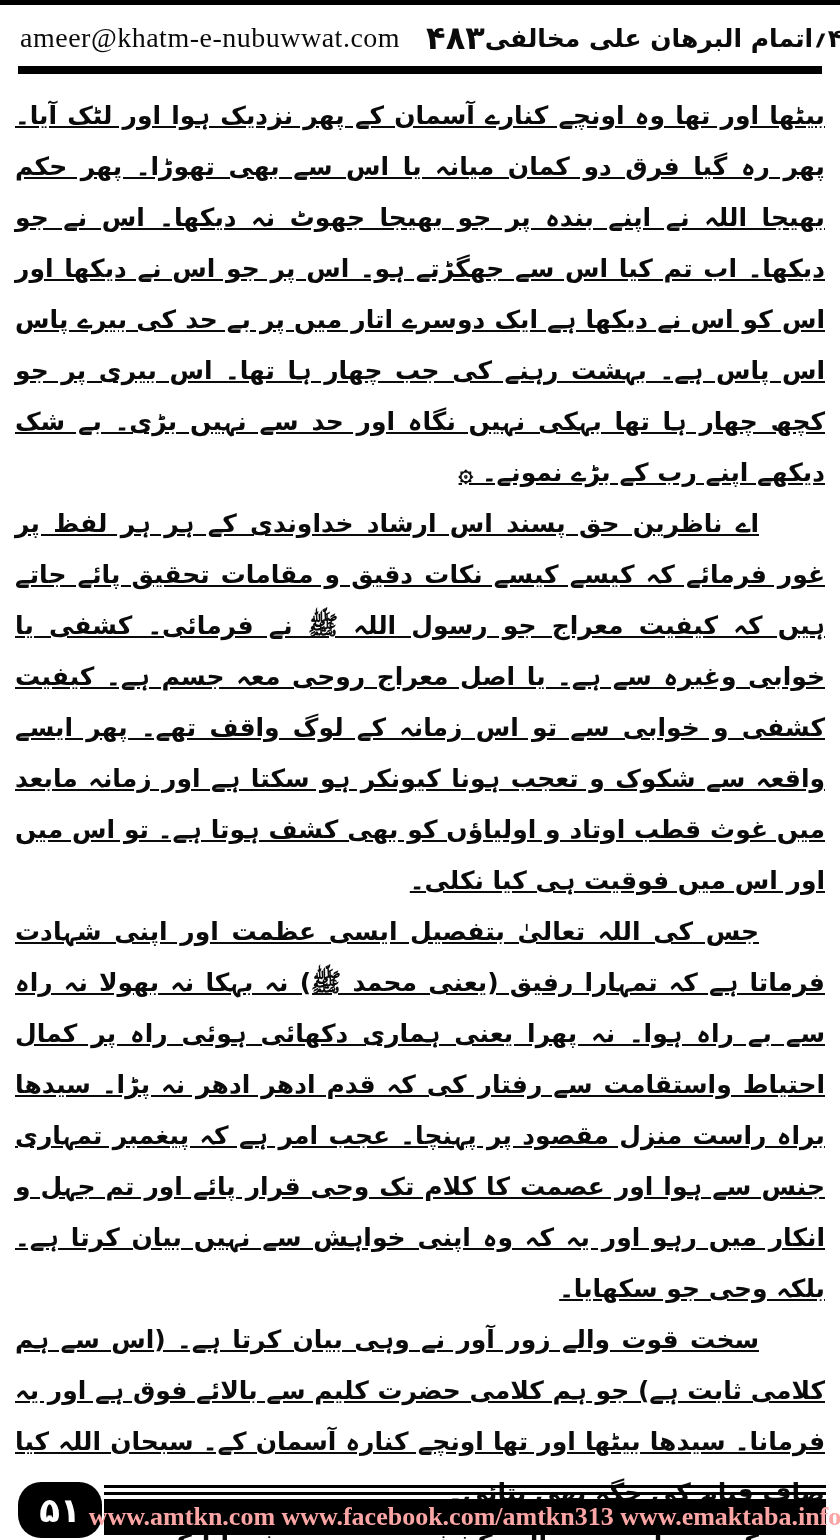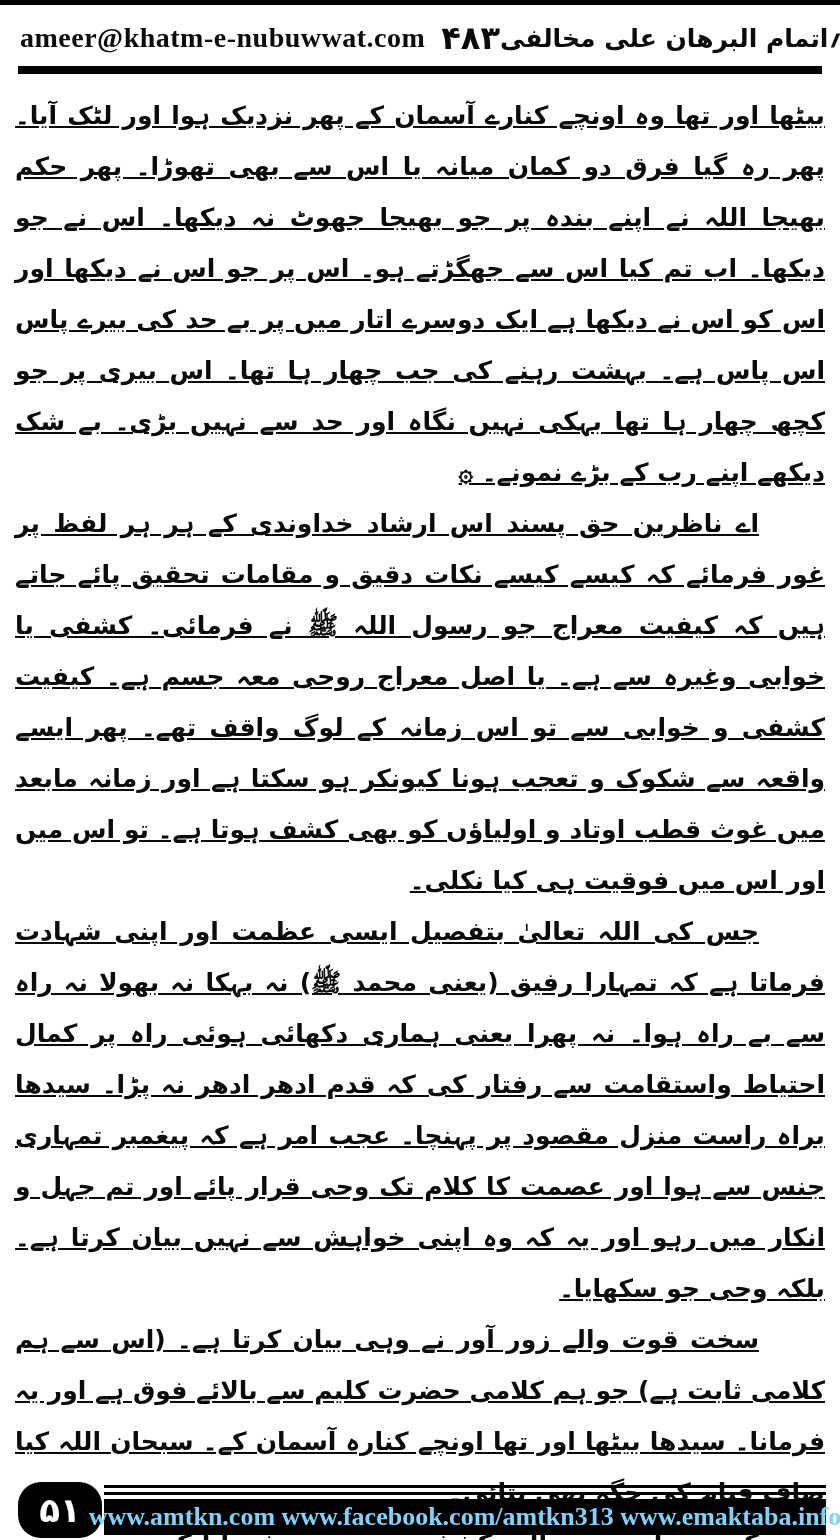--- a/index.html
+++ b/index.html
@@ -19,27 +19,27 @@
     width: 840px; height: 5px; background: #000;
   }
 
   
   .header {
     position: absolute; top: 12px; left: 20px; right: 16px; height: 52px;
     display: flex; align-items: center;
   }
   .header-email {
     font-family: "Liberation Serif", serif;
-    font-weight: bold; font-size: 28px; letter-spacing: 0.5px;
+    font-weight: normal; font-size: 28px; letter-spacing: 0.5px;
     white-space: nowrap;
   }
   .header-pageno {
     font-family: "DejaVu Sans", sans-serif;
     font-weight: bold; font-size: 32px;
-    margin-left: 16px; direction: rtl;
+    margin-left: 26px; direction: rtl;
   }
   .header-title {
     margin-left: auto;
     font-weight: bold; font-size: 25px;
     direction: rtl; white-space: nowrap;
   }
 
   
   .header-rule {
     position: absolute; top: 66px; left: 18px;
@@ -71,21 +71,21 @@
   }
   .footer-lines .line {
     height: 3px; background: #000; margin-bottom: 4px;
   }
   .footer-bar {
     margin-top: 1px;
     height: 36px; background: #000;
     display: flex; align-items: center; justify-content: center;
   }
   .footer-bar span {
-    color: #7dd3fc;
+    color: #fca5a5;
     font-family: "Liberation Serif", serif;
     font-weight: bold; font-size: 26px;
     white-space: nowrap;
   }
 </style>
 </head>
 <body>
 
 <div class="top-strip"></div>
 

